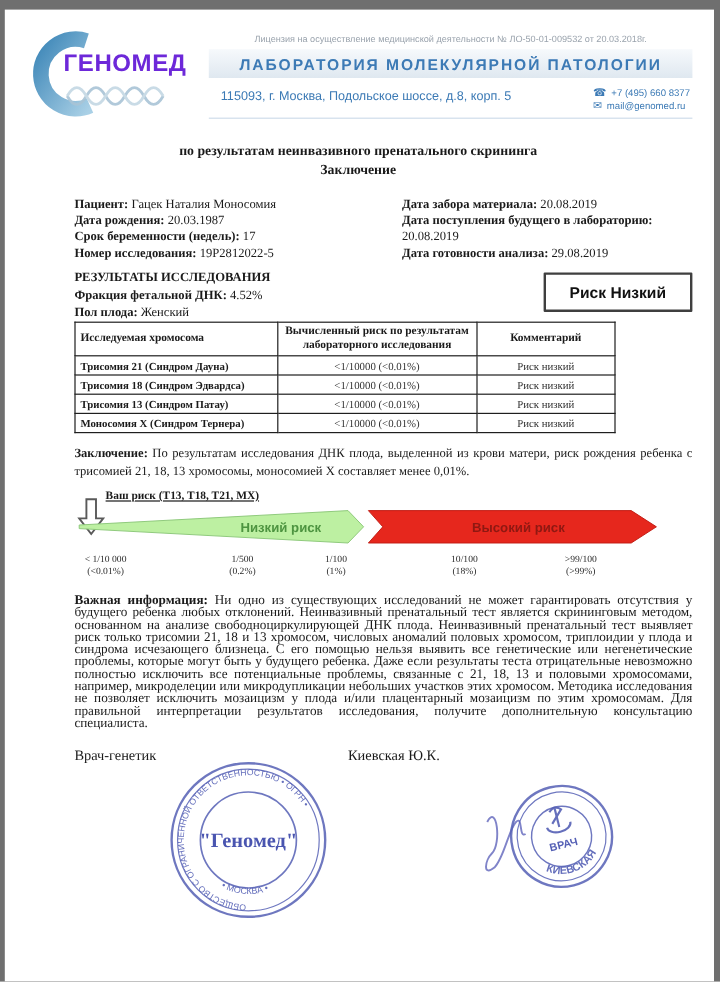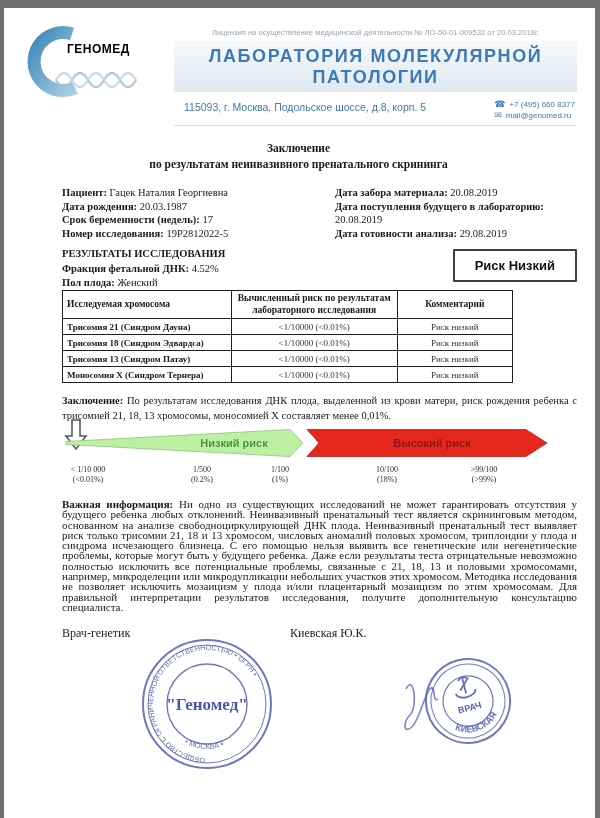--- a/index.html
+++ b/index.html
@@ -13,34 +13,34 @@
   .page{
     position:absolute;left:4px;top:8px;width:591px;height:810px;
     background:#ffffff;
     box-sizing:border-box;
     padding:14px 18px 0 16px;
   }
   
   .header{display:flex;align-items:flex-start;}
   .logo{position:relative;width:148px;height:82px;flex:0 0 auto;}
   .logo-text{
-    position:absolute;left:47px;top:20px;
-    font-family:"Liberation Sans", sans-serif;
-    font-weight:bold;font-size:12px;letter-spacing:.5px;color:#000000;
+    position:absolute;left:33px;top:20px;
+    font-family:"Liberation Sans", sans-serif;
+    font-weight:bold;font-size:20px;letter-spacing:.5px;color:#6d28d9;
   }
   .header-right{flex:1;margin-left:6px;padding-bottom:4px;border-bottom:1px solid #cfdcea;}
   .license{
     font-family:"Liberation Sans", sans-serif;
     font-size:7.6px;color:#9aa3ad;text-align:center;margin:6px 0 4px 0;
   }
   .banner{
     background:linear-gradient(#f6f9fc,#dfe8f0);
     text-align:center;padding:5px 0 4px 0;
     font-family:"Liberation Sans", sans-serif;
-    font-weight:bold;font-size:18px;letter-spacing:1.6px;color:#3c7ab5;
+    font-weight:bold;font-size:13px;letter-spacing:1.6px;color:#3c7ab5;
   }
   .addr-row{display:flex;justify-content:space-between;align-items:flex-start;margin-top:7px;}
   .address{
     font-family:"Liberation Sans", sans-serif;
     font-size:10.5px;color:#3c7ab5;padding-left:10px;padding-top:2px;
   }
   .contacts{
     font-family:"Liberation Sans", sans-serif;
     font-size:8px;color:#3c7ab5;text-align:left;line-height:11px;padding-right:2px;
   }
@@ -132,29 +132,29 @@
           <div class="row">
             <span class="ci">✉</span>
             <span>mail@genomed.ru</span>
           </div>
         </div>
       </div>
     </div>
   </div>
 
   <div class="doc-title">
+    <div>по результатам неинвазивного пренатального скрининга</div>
     <div>Заключение</div>
-    <div>по результатам неинвазивного пренатального скрининга</div>
   </div>
 
   <div class="content">
 
     <div class="patient-grid">
       <div class="pcol-left">
-        <div><b>Пациент:</b> <span>Гацек Наталия Георгиевна</span></div>
+        <div><b>Пациент:</b> <span>Гацек Наталия Моносомия</span></div>
         <div><b>Дата рождения:</b> <span>20.03.1987</span></div>
         <div><b>Срок беременности (недель):</b> <span>17</span></div>
         <div><b>Номер исследования:</b> <span>19P2812022-5</span></div>
       </div>
       <div class="pcol-right">
         <div><b>Дата забора материала:</b> <span>20.08.2019</span></div>
         <div><b>Дата поступления будущего в лабораторию:</b> <span>20.08.2019</span></div>
         <div><b>Дата готовности анализа:</b> <span>29.08.2019</span></div>
       </div>
     </div>
@@ -198,20 +198,21 @@
       <tr>
         <td class="chrom">Моносомия X (Синдром Тернера)</td>
         <td class="riskv">&lt;1/10000 (&lt;0.01%)</td>
         <td class="comm">Риск низкий</td>
       </tr>
     </tbody>
       </table>
 
     <p class="conclusion"><b>Заключение:</b><span> По результатам исследования ДНК плода, выделенной из крови матери, риск рождения ребенка с трисомией 21, 18, 13 хромосомы, моносомией X составляет менее 0,01%.</span></p>
 
+    <div class="your-risk">Ваш риск (T13, T18, T21, MX)</div>
     <div class="gauge-wrap">
       <svg class="down-arrow" width="24" height="32" viewBox="0 0 24 32">
         <polygon points="8,1 16,1 16,17 22,17 12,30 2,17 8,17" fill="#ffffff" stroke="#5a5a5a" stroke-width="1.6"></polygon>
       </svg>
       <svg class="gauge-svg" width="500" height="34" viewBox="0 0 500 34">
         <polygon points="2,14.5 226,2.5 239,16 226,29.5 2,17.5" fill="#bdf0a2" stroke="#8cc879" stroke-width="0.8"></polygon>
         <text x="170" y="20" text-anchor="middle" class="gauge-label" fill="#4d9440">Низкий риск</text>
         <polygon points="243,2.5 462,2.5 483,16 462,29.5 243,29.5 255,16" fill="#e6271d" stroke="#c01c14" stroke-width="0.8"></polygon>
         <text x="368" y="20" text-anchor="middle" class="gauge-label" fill="#8f1812">Высокий риск</text>
       </svg>

